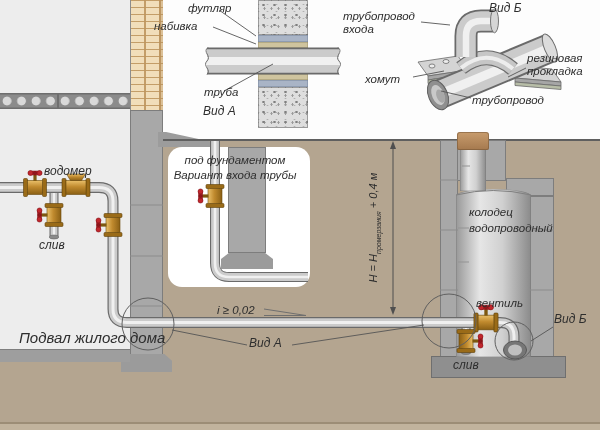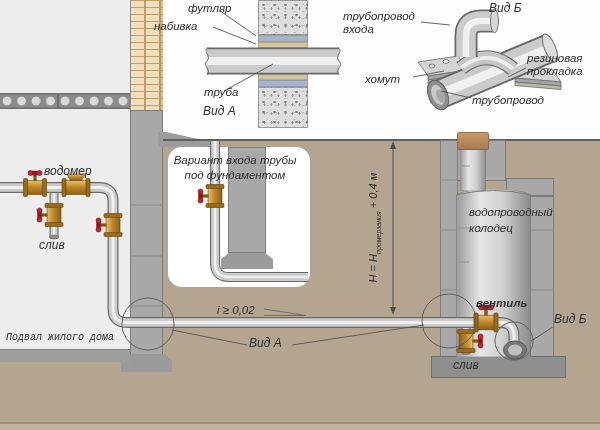--- a/index.html
+++ b/index.html
@@ -275,37 +275,37 @@
   <div class="lbl" style="left:355px;top:73px;margin-left:10px;">хомут</div>
   <div class="lbl" style="left:527px;top:52px;">
     <div>резиновая</div>
     <div>прокладка</div>
   </div>
   <div class="lbl" style="left:472px;top:94px;">
     <div>трубопровод</div>
   </div>
 
   <div class="lbl center" style="left:170px;top:153px;width:130px;line-height:15px;">
+    <div>под фундаментом</div>
     <div>Вариант входа трубы</div>
-    <div>под фундаментом</div>
   </div>
 
   <div class="lbl s12" style="left:44px;top:165px;">водомер</div>
   <div class="lbl s12" style="left:39px;top:239px;">слив</div>
-  <div class="lbl" style="left:6px;top:331px;font-size:10px;font-family:Liberation Mono, monospace;">Подвал жилого дома</div>
+  <div class="lbl" style="left:19px;top:331px;font-size:15px;">Подвал жилого дома</div>
 
   <div class="lbl" style="left:217px;top:304px;">i ≥ 0,02</div>
   <div class="lbl s12" style="left:249px;top:337px;">Вид А</div>
 
   <div class="lbl dim">
     <span>H = H</span><sub>промерзания</sub>
     <span>+ 0,4 м</span>
   </div>
 
   <div class="lbl" style="left:469px;top:204px;line-height:16px;">
+    <div>колодец</div>
     <div>водопроводный</div>
-    <div>колодец</div>
-  </div>
-  <div class="lbl" style="left:476px;top:297px;font-weight:bold;">вентиль</div>
+  </div>
+  <div class="lbl" style="left:476px;top:297px;">вентиль</div>
   <div class="lbl s12 und" style="left:554px;top:313px;">Вид Б</div>
   <div class="lbl s12" style="left:453px;top:359px;">слив</div>
 
 </div>
 
 </body></html>

